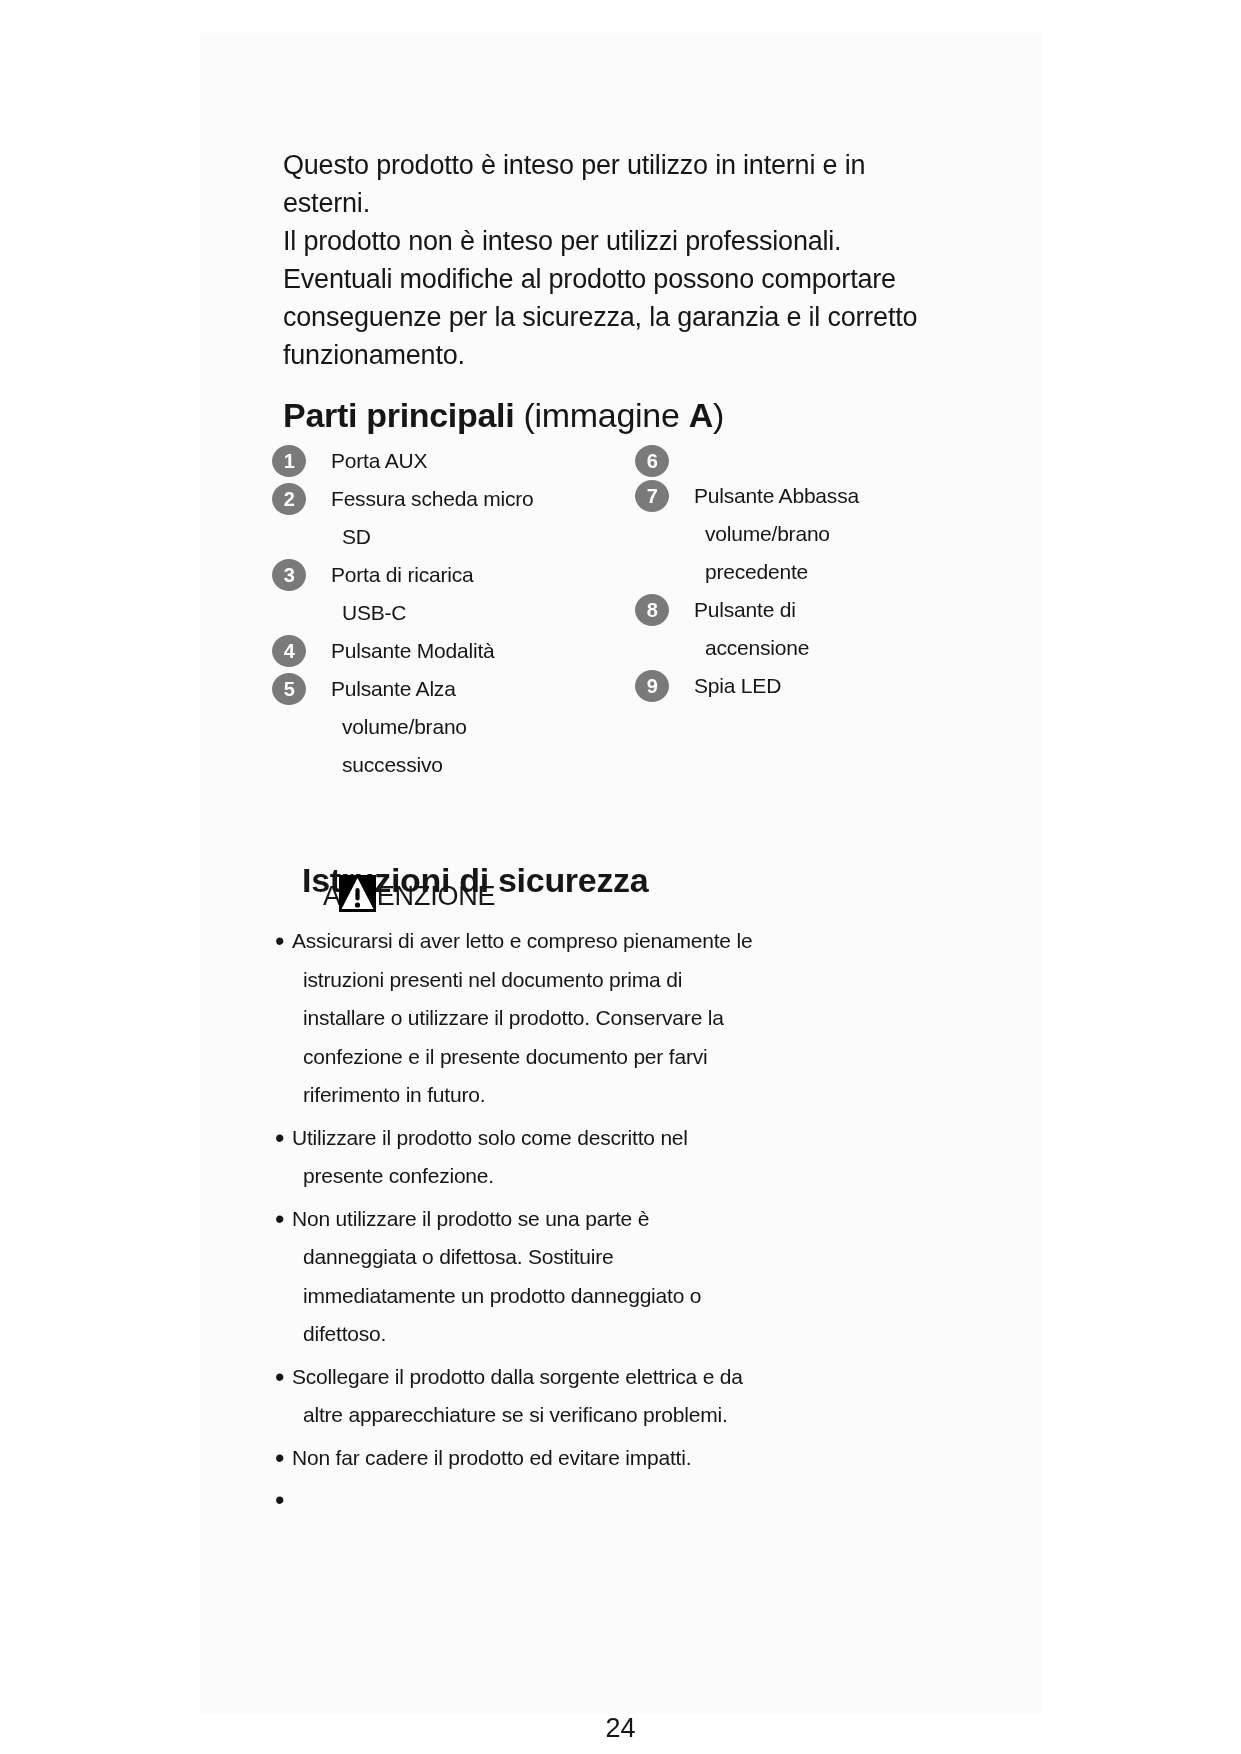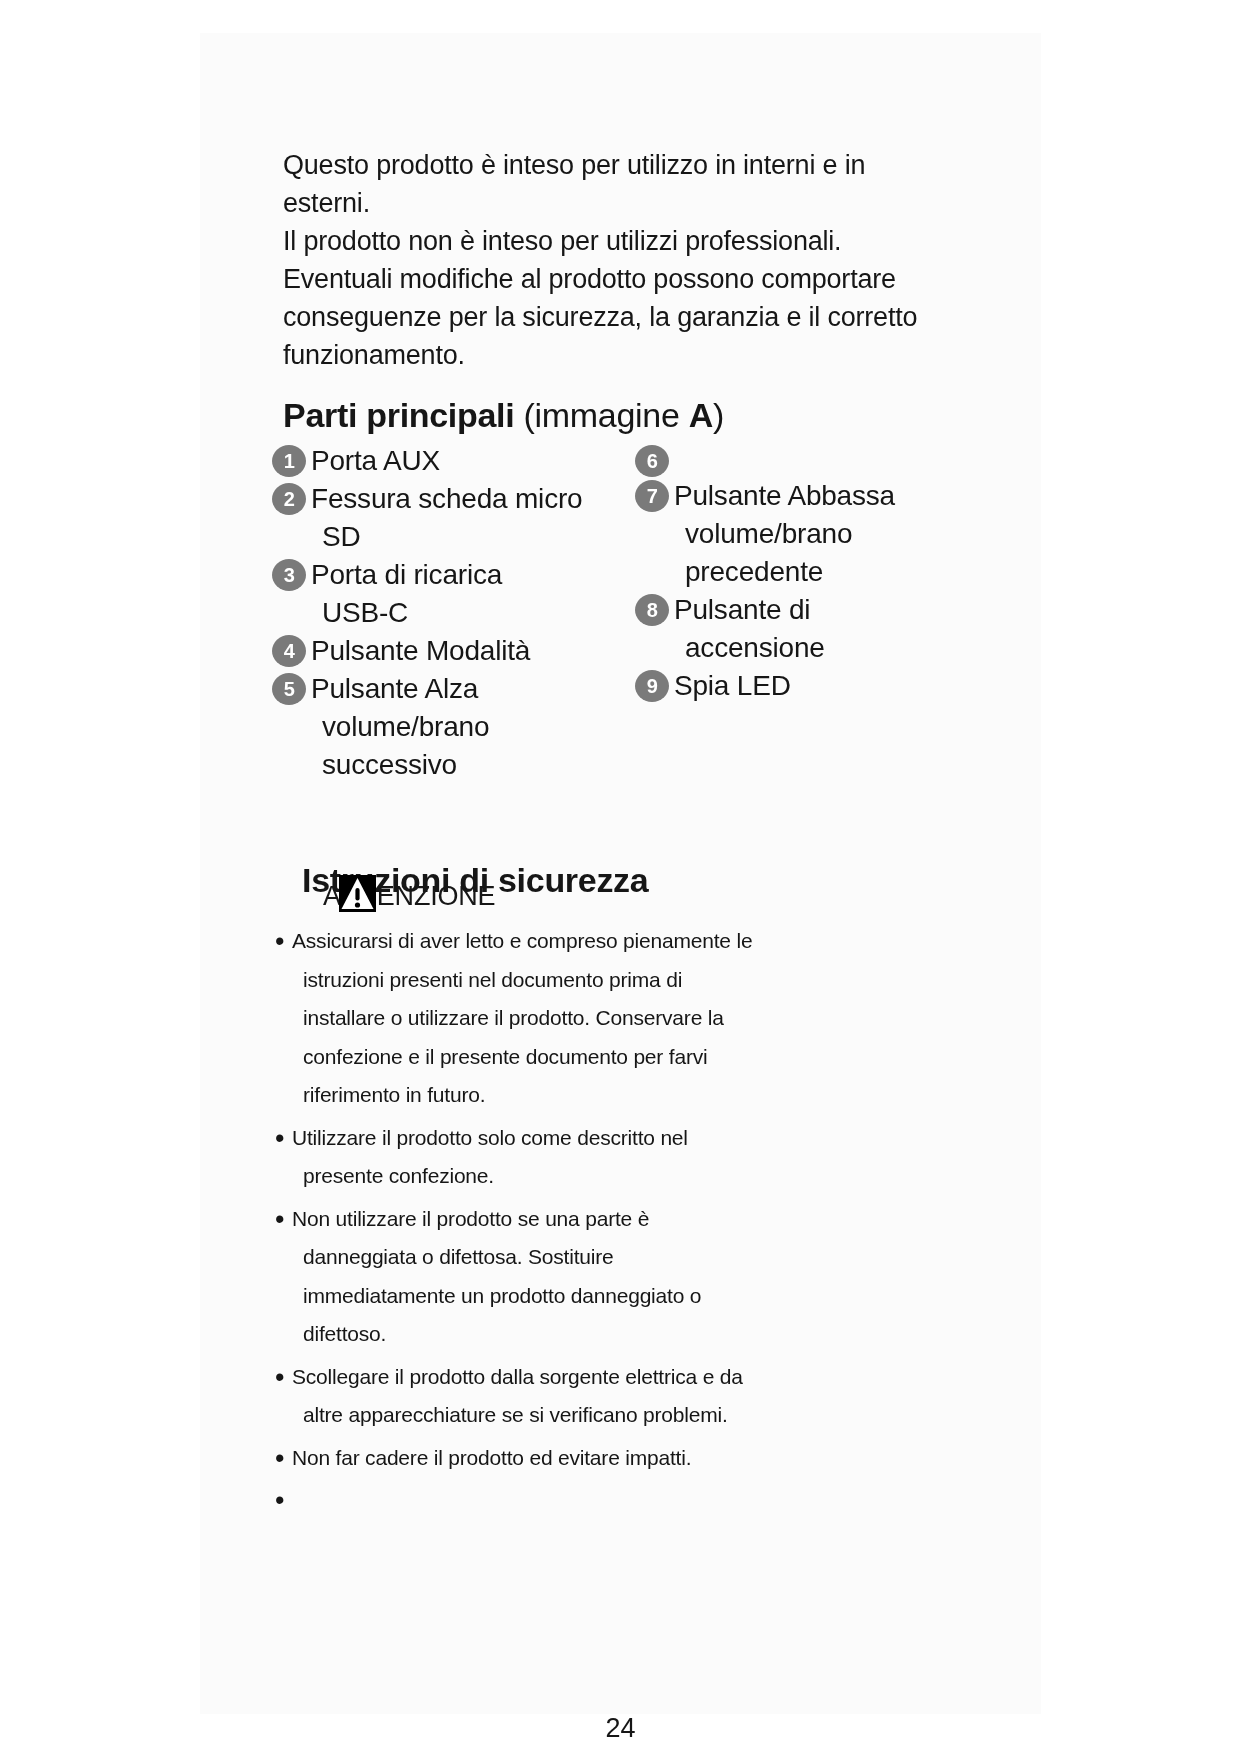--- a/index.html
+++ b/index.html
@@ -64,24 +64,24 @@
     background: #7a7a7a;
     color: #ffffff;
     font-size: 20px;
     font-weight: 700;
     display: flex;
     align-items: center;
     justify-content: center;
     letter-spacing: -0.5px;
   }
   .part-label {
-    margin-left: 5px;
+    margin-left: 25px;
     padding-left: 11px;
     text-indent: -11px;
-    font-size: 28px;
+    font-size: 21px;
     line-height: 38px;
     letter-spacing: -0.2px;
     white-space: pre-line;
   }
   .attention {
     left: 323px;
     top: 875px;
     font-size: 27px;
     line-height: 38px;
     letter-spacing: -0.2px;

